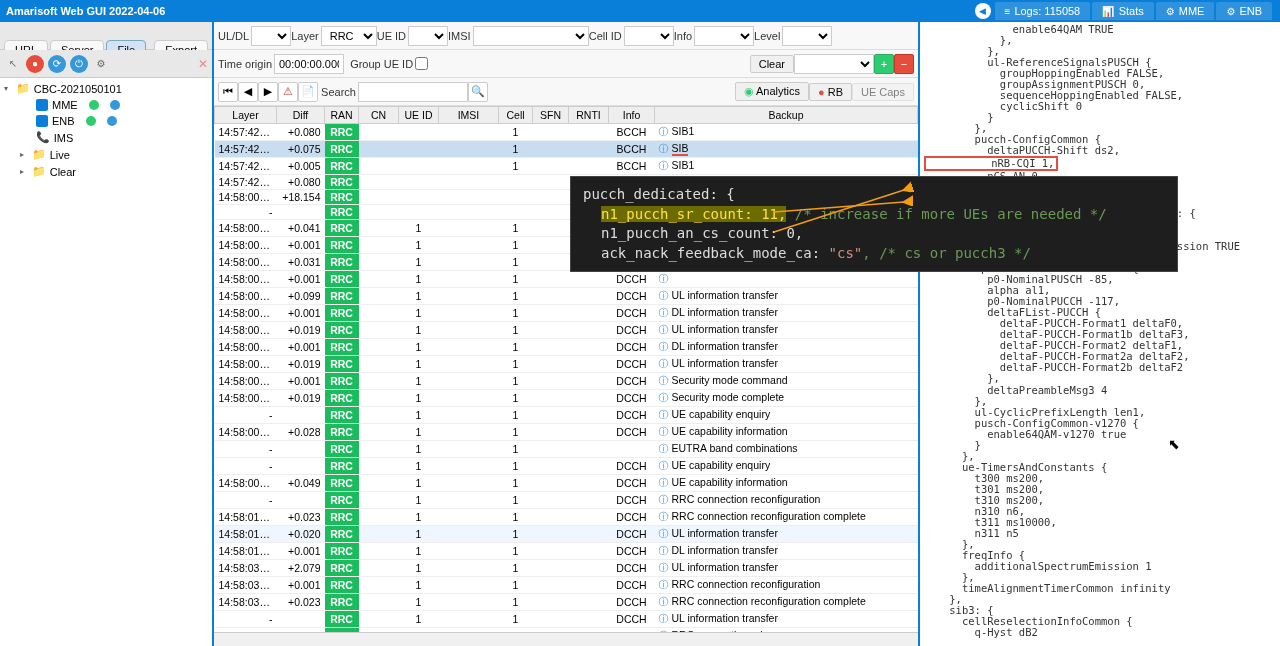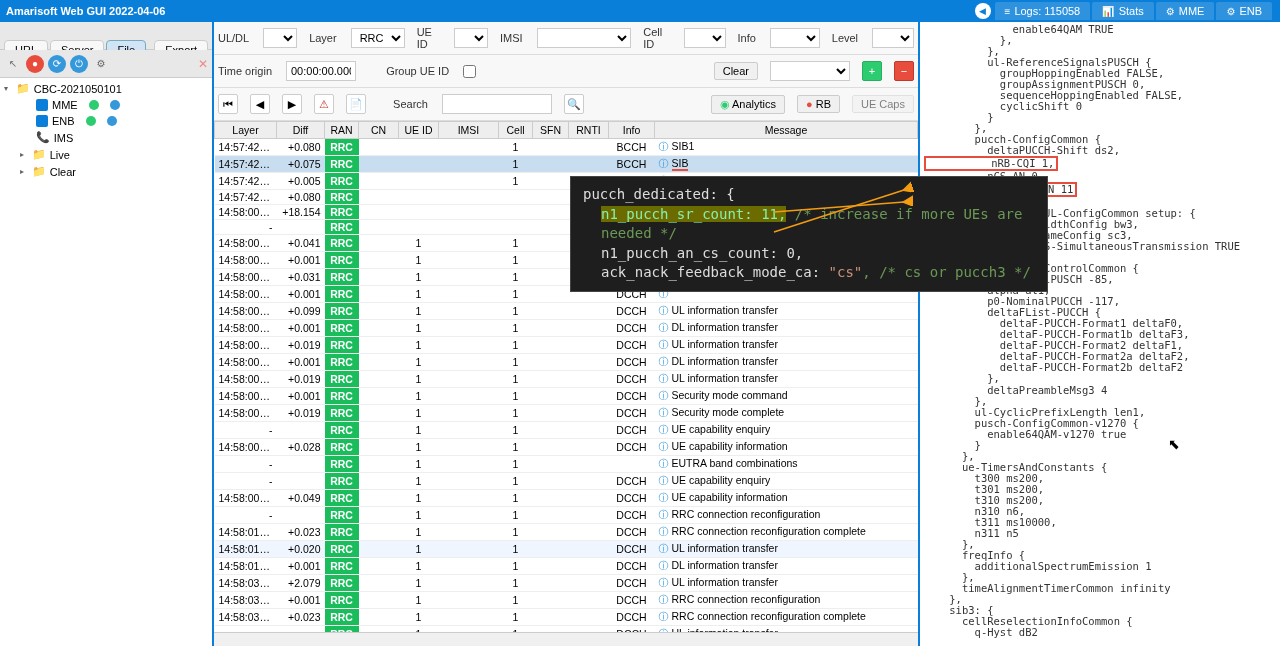--- a/index.html
+++ b/index.html
@@ -38,21 +38,21 @@
 .tree-indent1 { padding-left: 20px; }
 .tree-indent2 { padding-left: 36px; }
 .tree-arrow { font-size: 8px; color: #666; width: 8px; }
 .folder-ico { color: #666; }
 .mme-ico { width: 12px; height: 12px; background: #0a7fd9; border-radius: 2px; }
 .status-dot { width: 10px; height: 10px; border-radius: 50%; display: inline-block; }
 .status-green { background: #2ecc71; }
 .status-blue { background: #3498db; }
 
 
-.filter-row { height: 28px; background: #f8f8f8; border-bottom: 1px solid #ddd; display: flex; align-items: center; padding: 16px 4px; gap: 12px; font-size: 11px; }
+.filter-row { height: 28px; background: #f8f8f8; border-bottom: 1px solid #ddd; display: flex; align-items: center; padding: 3px 4px; gap: 0; font-size: 11px; }
 .filter-label { color: #333; margin-right: 2px; }
 .filter-input { border: 1px solid #ccc; padding: 2px 4px; font-size: 11px; height: 20px; }
 .filter-select { border: 1px solid #ccc; padding: 2px 4px; font-size: 11px; height: 20px; background: #fff; }
 .filter-btn { border: 1px solid #ccc; padding: 2px 8px; font-size: 11px; cursor: pointer; background: #f0f0f0; border-radius: 2px; }
 .ico-btn { width: 20px; height: 20px; border: 1px solid #ccc; background: #fff; font-size: 11px; cursor: pointer; border-radius: 2px; display: flex; align-items: center; justify-content: center; }
 .ico-green { background: #2ecc71; color: #fff; border-color: #27ae60; }
 .ico-red { background: #e74c3c; color: #fff; border-color: #c0392b; }
 .chk { width: 13px; height: 13px; }
 
 
@@ -67,22 +67,22 @@
 .time-cell { text-align: right; padding-right: 4px; }
 .msg-cell { }
 .info-ico { color: #3498db; font-size: 10px; margin-right: 3px; }
 .center { text-align: center; }
 .red-underline { border-bottom: 2px solid #e74c3c; }
 
 
 .hscroll { height: 14px; background: #f0f0f0; border-top: 1px solid #ccc; }
 
 
-.code-overlay { position: absolute; background: #1e1e1e; color: #ddd; font-family: Consolas, monospace; font-size: 14px; padding: 8px 12px; line-height: 1.4; z-index: 50; left: 356px; top: 154px; width: 478px; border: 1px solid #444; }
-.code-overlay .hl-y { background: #6b6b00; color: #86efac; }
+.code-overlay { position: absolute; background: #1e1e1e; color: #ddd; font-family: Consolas, monospace; font-size: 14px; padding: 8px 12px; line-height: 1.4; z-index: 50; left: 356px; top: 154px; width: 608px; border: 1px solid #444; }
+.code-overlay .hl-y { background: #6b6b00; color: #fde047; }
 .code-overlay .cmt { color: #6a9955; }
 .code-overlay .str { color: #ce9178; }
 
 
 .anno-arrow { position: absolute; z-index: 60; stroke: #f39c12; stroke-width: 1.5; fill: none; }
 
 
 .right-content { flex: 1; overflow: auto; font-family: Consolas, monospace; font-size: 10.5px; line-height: 1.05; padding: 2px 4px; white-space: pre; color: #333; }
 .right-content .red-box { border: 2px solid #e74c3c; display: inline-block; padding: 0 2px; }
 .right-hscroll { height: 14px; background: #f0f0f0; border-top: 1px solid #ccc; }
@@ -225,21 +225,21 @@
           <th>Layer</th>
           <th>Diff</th>
           <th>RAN</th>
           <th>CN</th>
           <th>UE ID</th>
           <th>IMSI</th>
           <th>Cell</th>
           <th>SFN</th>
           <th>RNTI</th>
           <th>Info</th>
-          <th>Message</th>
+          <th>Backup</th>
         </tr>
           </thead>
         <tbody id="logbody">
             <tr>
               <td class="time-cell">14:57:42.360</td>
               <td class="diff-cell">+0.080</td>
               <td class="ran-cell">RRC</td>
               <td class="center"></td>
               <td class="center"></td>
               <td></td>

